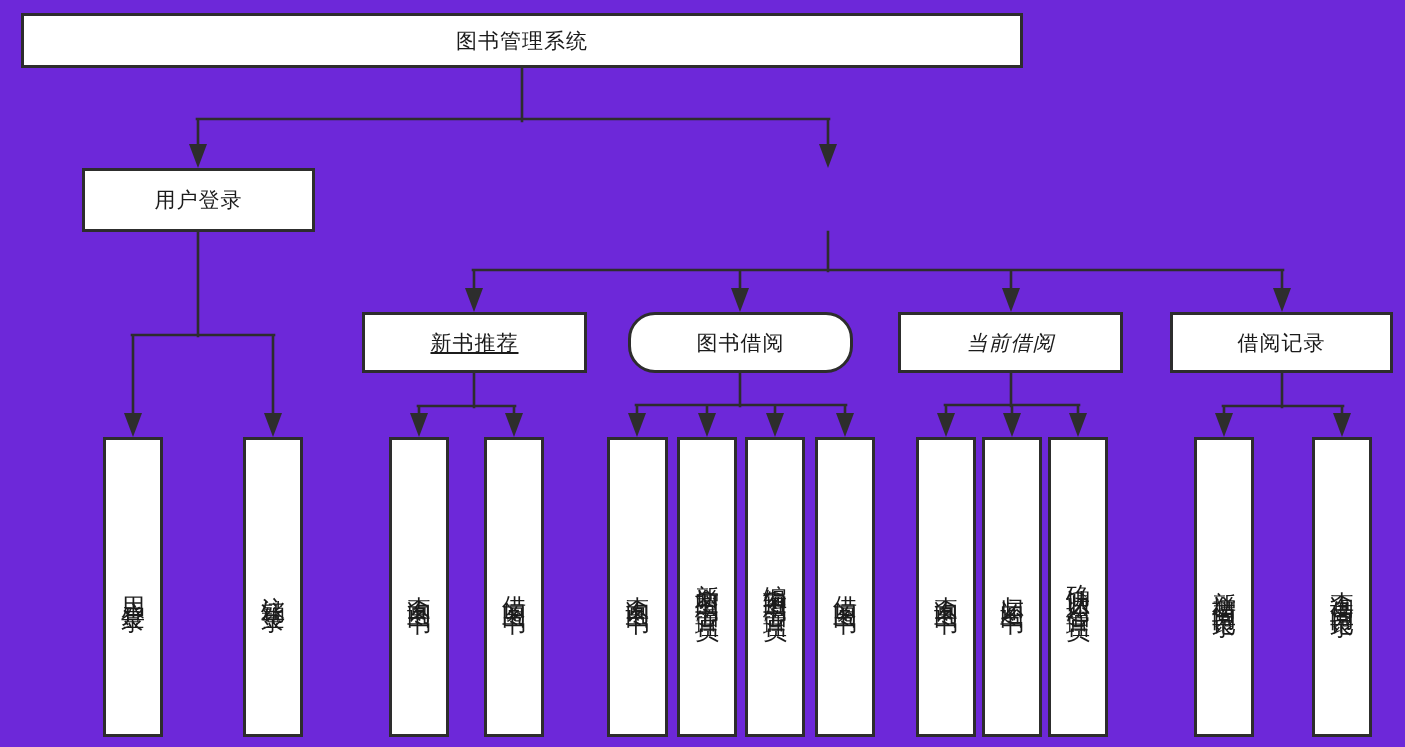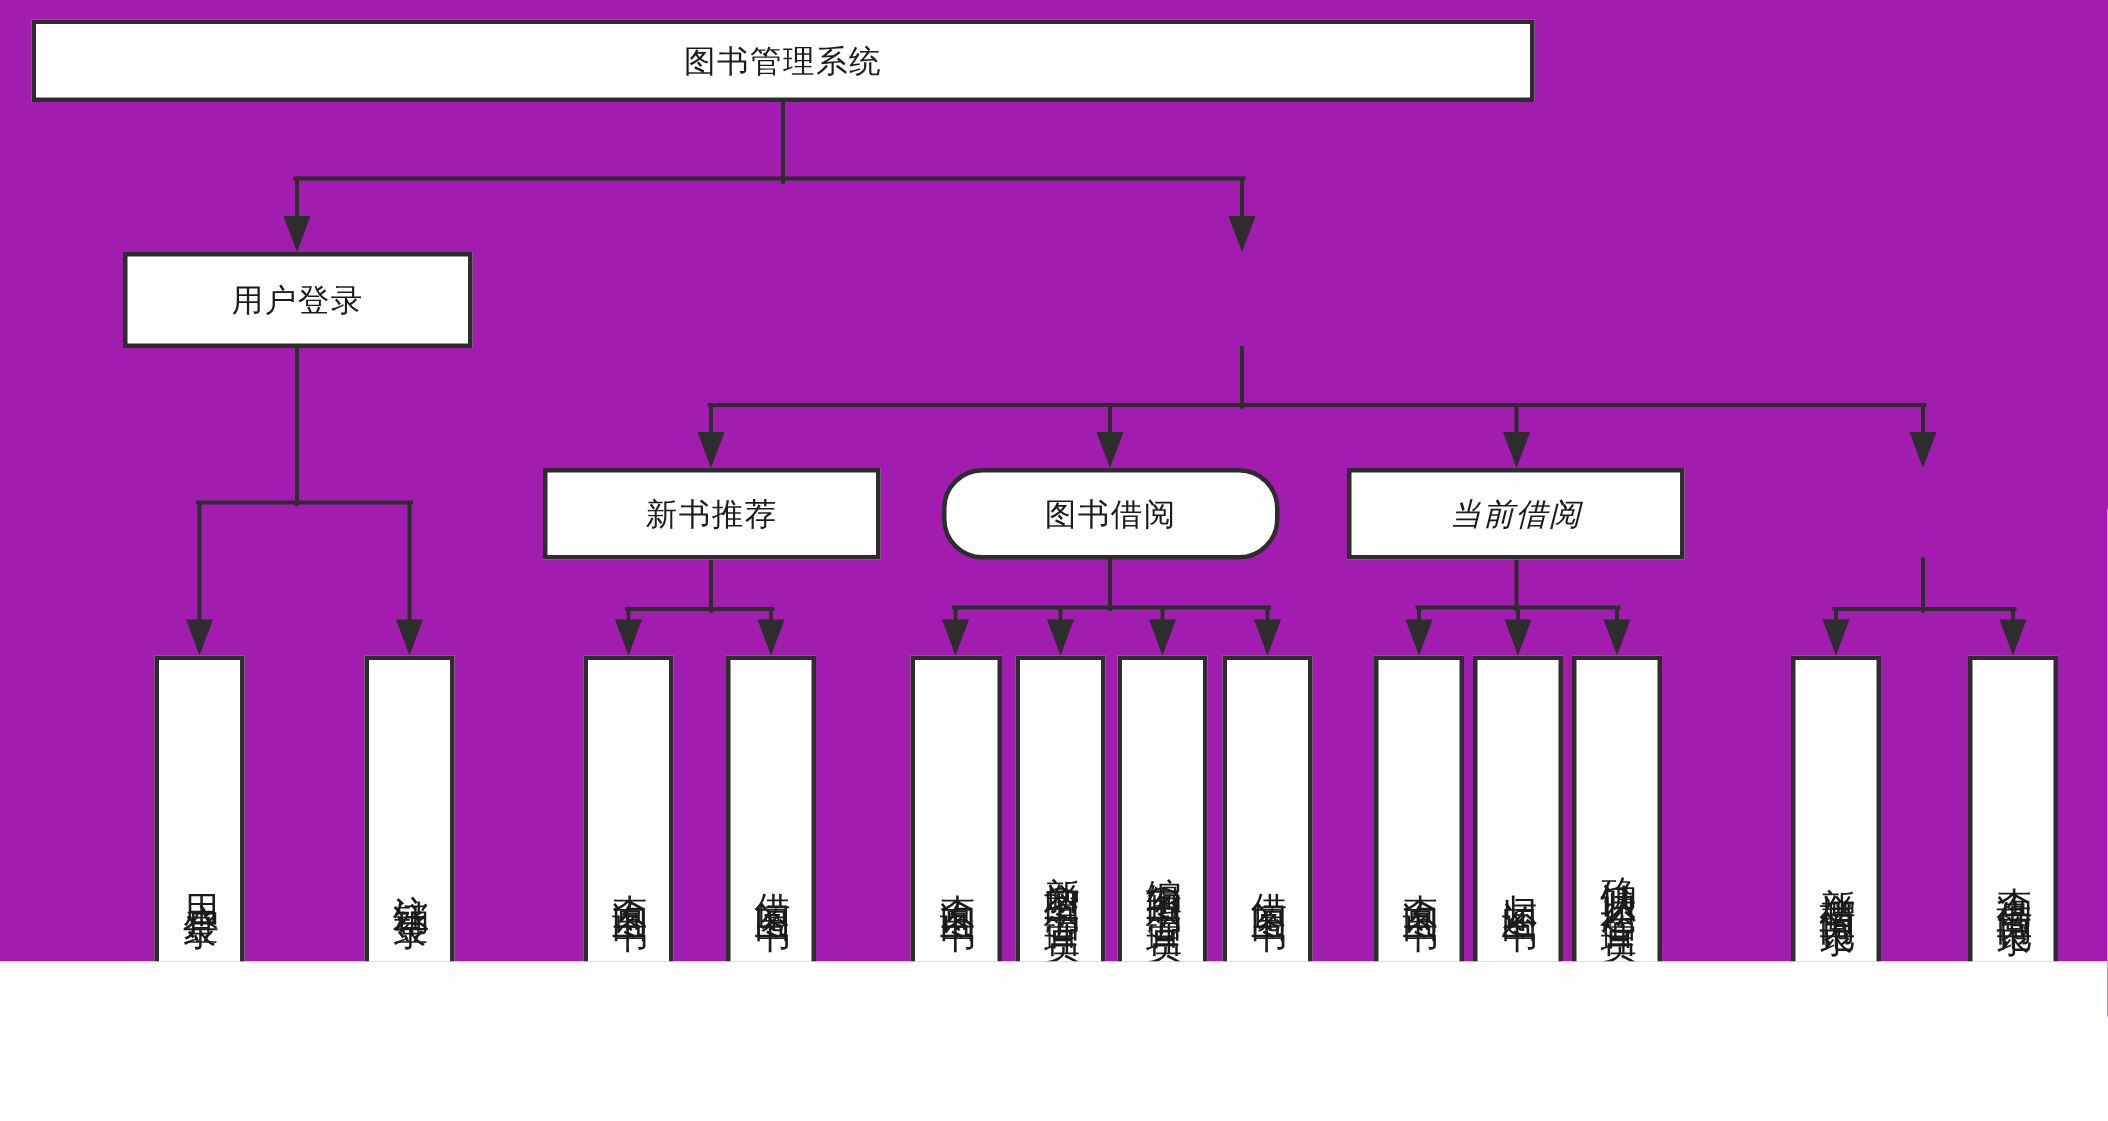--- a/index.html
+++ b/index.html
@@ -4,22 +4,22 @@
 <style>
   html, body {
     margin: 0;
     padding: 0;
     background: #ffffff;
     font-family: "Liberation Sans", sans-serif;
   }
   #diagram {
     position: relative;
     width: 1405px;
-    height: 641px;
-    background: #a21caf;
+    height: 747px;
+    background: #6d28d9;
     overflow: hidden;
   }
   #connectors {
     position: absolute;
     left: 0;
     top: 0;
     width: 1405px;
     height: 747px;
   }
   .node {
@@ -115,23 +115,24 @@
       <polygon points="1069,413 1087,413 1078,437"></polygon>
       <polygon points="1215,413 1233,413 1224,437"></polygon>
       <polygon points="1333,413 1351,413 1342,437"></polygon>
     </g>
   </svg>
 
   <div class="node hbox" style="left:21px; top:13px; width:1002px; height:55px;">图书管理系统</div>
 
   <div class="node hbox" style="left:82px; top:168px; width:233px; height:64px;">用户登录</div>
 
-  <div class="node hbox" style="left:362px; top:312px; width:225px; height:61px;">新书推荐</div>
+  <div class="node hbox" style="left:362px; top:312px; width:225px; height:61px;text-decoration:underline;">新书推荐</div>
   <div class="node hbox" style="left:628px; top:312px; width:225px; height:61px;border-radius:27px;">图书借阅</div>
   <div class="node hbox" style="left:898px; top:312px; width:225px; height:61px;font-style:italic;">当前借阅</div>
+  <div class="node hbox" style="left:1170px; top:312px; width:223px; height:61px;">借阅记录</div>
 
   <div class="node vbox" style="left:103px;">用户登录</div>
   <div class="node vbox" style="left:243px;">注销登录</div>
 
   <div class="node vbox" style="left:389px;">查询图书</div>
   <div class="node vbox" style="left:484px;">借阅图书</div>
 
   <div class="node vbox" style="left:607px; width:61px;">查询图书</div>
   <div class="node vbox" style="left:677px;">新增图书（管理员）</div>
   <div class="node vbox" style="left:745px;">编辑图书（管理员）</div>

